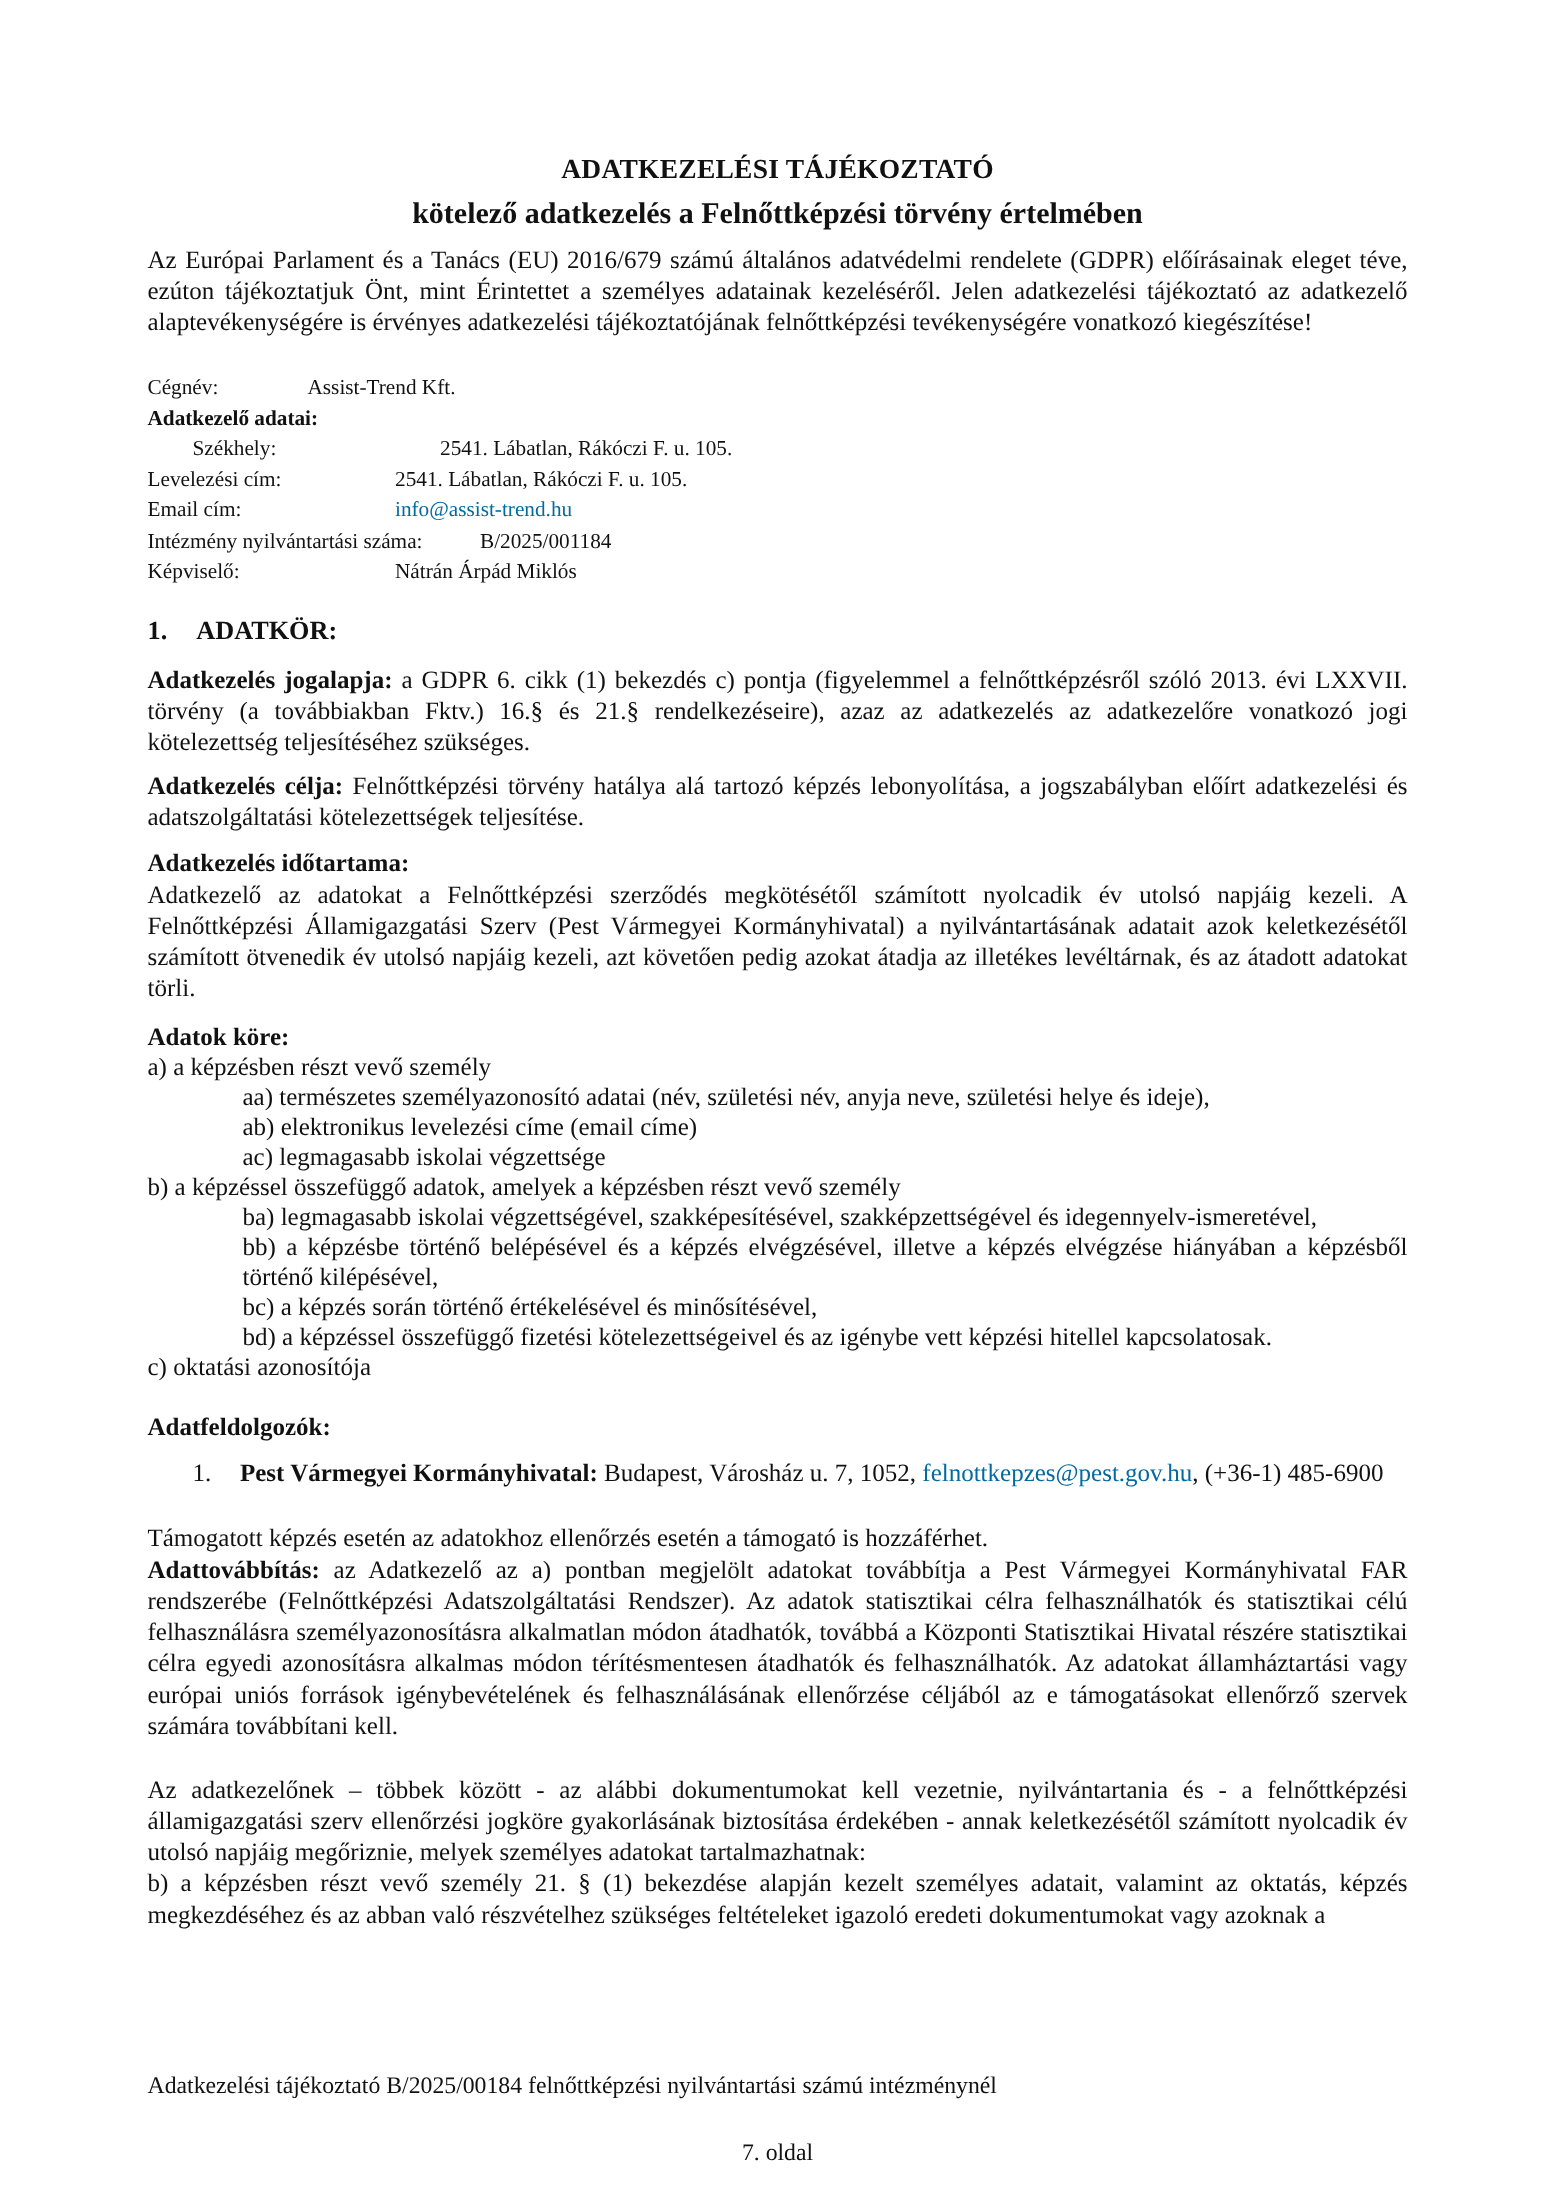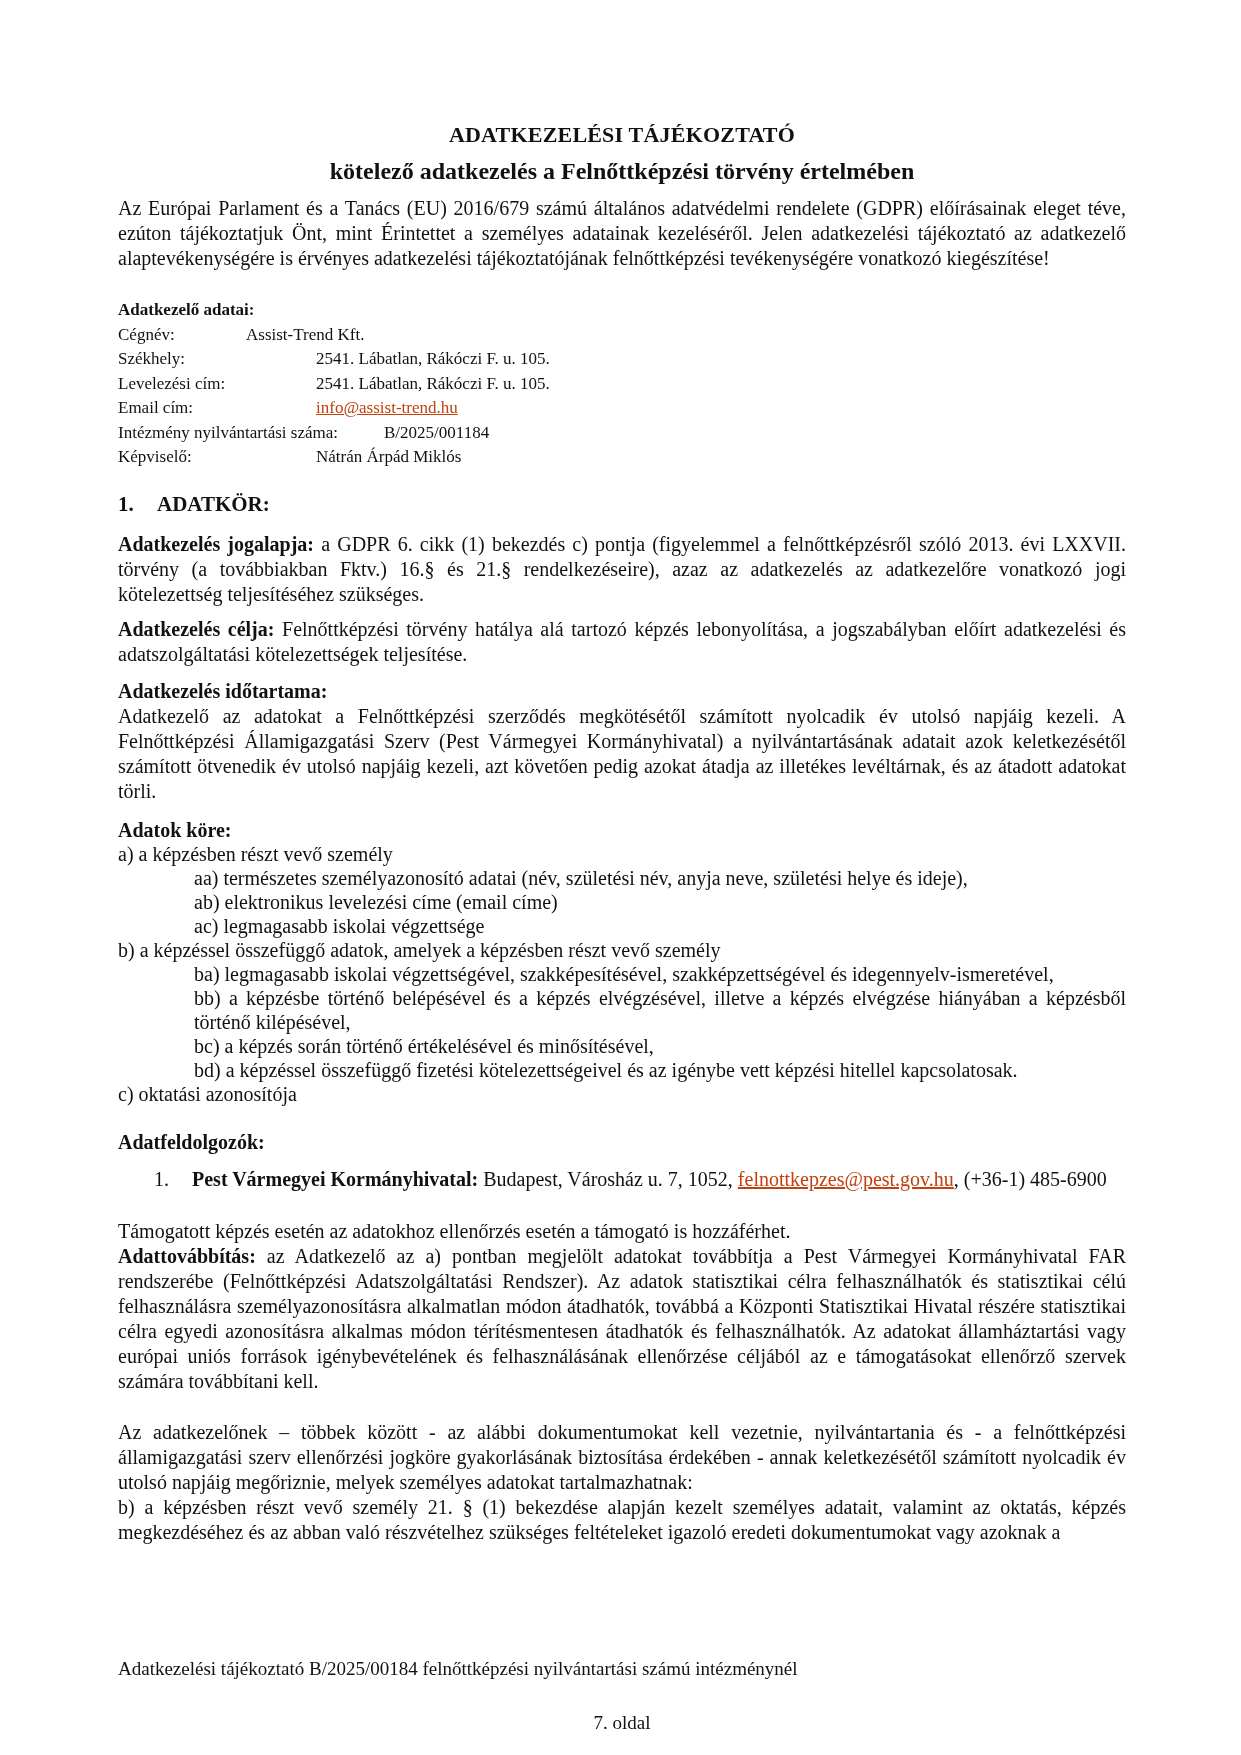--- a/index.html
+++ b/index.html
@@ -9,46 +9,46 @@
   .title1 { position: absolute; top: 122px; left: 0; width: 1008px; text-align: center;
             font-weight: bold; font-size: 22px; letter-spacing: 0.2px; }
   .title2 { position: absolute; top: 158px; left: 0; width: 1008px; text-align: center;
             font-weight: bold; font-size: 24px; }
   .p { font-size: 20px; line-height: 25px; margin: 0; }
   .just { text-align: justify; }
   .abs { position: absolute; left: 0; width: 1008px; }
   b { font-weight: bold; }
   .row { display: flex; font-size: 17px; line-height: 24.5px; }
   .lbl { white-space: nowrap; }
-  a, .link { color: #c2410c; text-decoration: underline; }
+  a, .link { color: #0369a1; }
   .indent { padding-left: 76px; }
   .heading-num { font-weight: bold; font-size: 21px; }
   .footer-text { position: absolute; left: 0; top: 1658px; font-size: 19px; }
   .page-num { position: absolute; left: 0; width: 1008px; top: 1712px; text-align: center; font-size: 19px; }
 </style>
 </head>
 <body>
 
 <div class="page">
 
   <div class="title1">ADATKEZELÉSI TÁJÉKOZTATÓ</div>
   <div class="title2">kötelező adatkezelés a Felnőttképzési törvény értelmében</div>
 
   <p class="p just abs" style="top:196px;">Az Európai Parlament és a Tanács (EU) 2016/679 számú általános adatvédelmi rendelete (GDPR) előírásainak eleget téve, ezúton tájékoztatjuk Önt, mint Érintettet a személyes adatainak kezeléséről. Jelen adatkezelési tájékoztató az adatkezelő alaptevékenységére is érvényes adatkezelési tájékoztatójának felnőttképzési tevékenységére vonatkozó kiegészítése!</p>
 
   <div class="abs" style="top:298px;">
     <div class="row">
-        <b>Adatkezelő adatai:</b>
-      </div>
-    <div class="row">
       <span class="lbl" style="width:128px;">Cégnév:</span>
       <span>Assist-Trend Kft.</span>
     </div>
     <div class="row">
-      <span class="lbl" style="width:198px;">Székhely:</span>
+        <b>Adatkezelő adatai:</b>
+      </div>
+    <div class="row">
+      <span class="lbl" style="width:198px;margin-left:36px;">Székhely:</span>
       <span>2541. Lábatlan, Rákóczi F. u. 105.</span>
     </div>
     <div class="row">
       <span class="lbl" style="width:198px;">Levelezési cím:</span>
       <span>2541. Lábatlan, Rákóczi F. u. 105.</span>
     </div>
     <div class="row">
       <span class="lbl" style="width:198px;">Email cím:</span>
       <a class="link">info@assist-trend.hu</a>
     </div>

